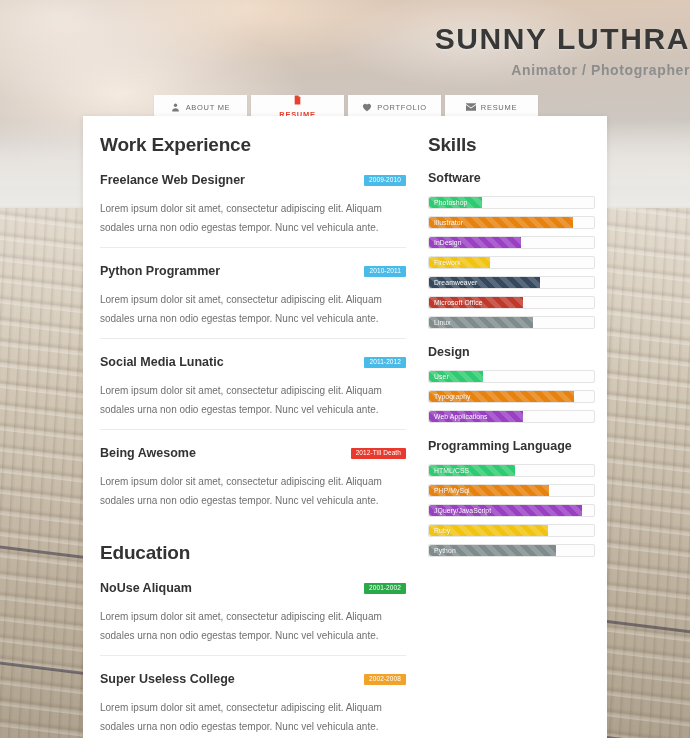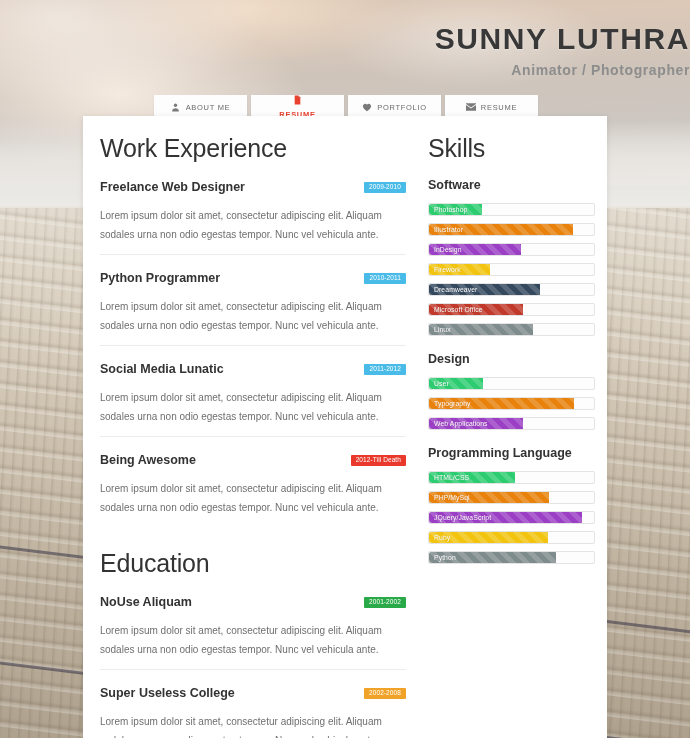--- a/index.html
+++ b/index.html
@@ -166,22 +166,22 @@
   #col-left {
     width: 345px;
     padding: 0 22px 26px 17px;
   }
   #col-right {
     width: 179px;
     padding: 0 12px 26px 0;
   }
 
   h2.section-title {
-    font-size: 25px;
-    font-weight: normal;
+    font-size: 19px;
+    font-weight: bold;
     color: #333;
     margin-bottom: 17px;
     letter-spacing: -.2px;
   }
   #col-right h2.section-title { margin-bottom: 15px; }
   h3.sub-title {
     font-size: 12.5px;
     font-weight: bold;
     color: #333;
     margin-bottom: 11px;

